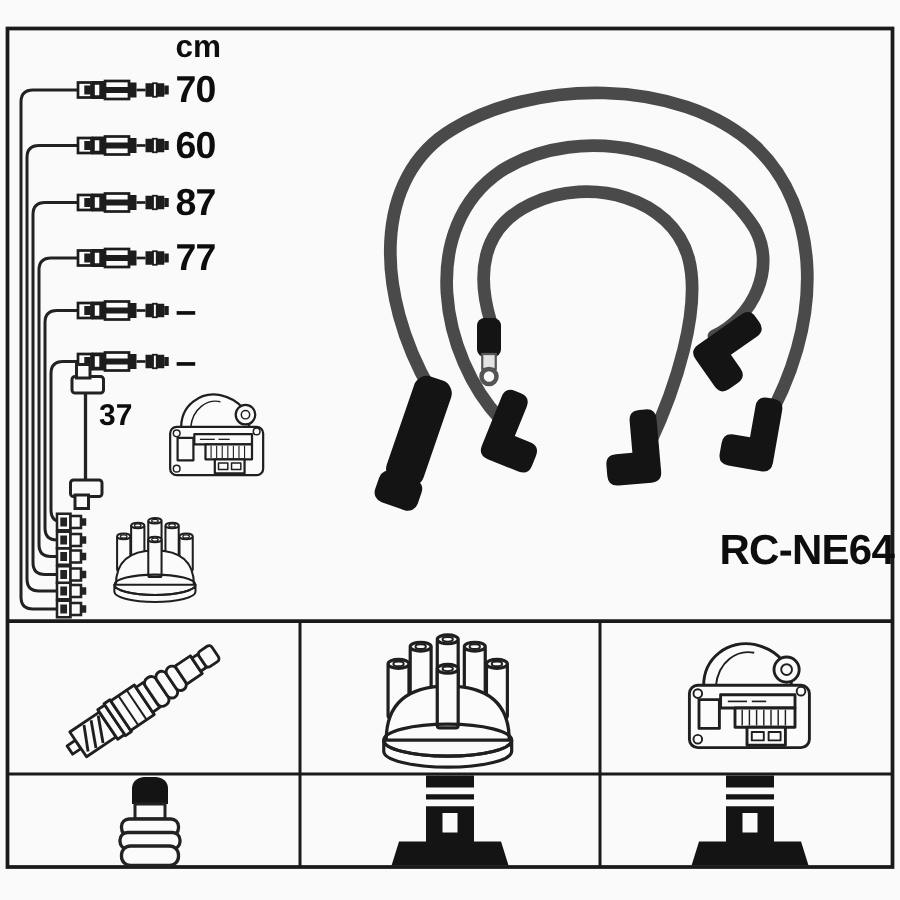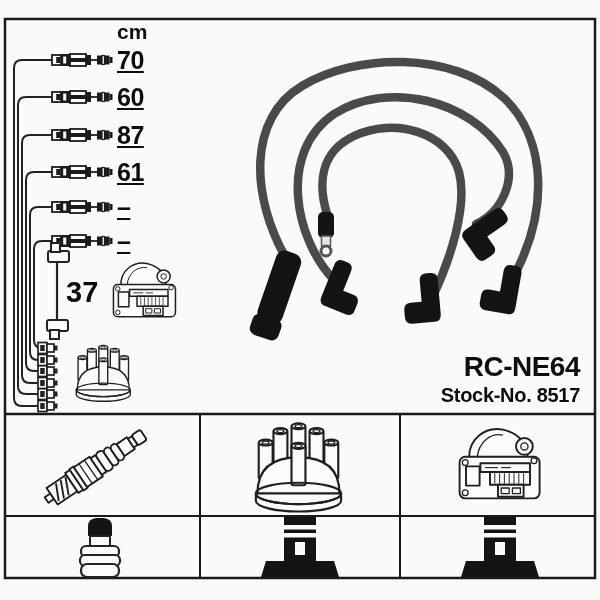--- a/index.html
+++ b/index.html
@@ -5,23 +5,23 @@
   html,body{margin:0;padding:0;background:#fff;}
   .stage{
     position:relative;width:600px;height:600px;overflow:hidden;
     background:#fafafa;
     font-family:"Liberation Sans","DejaVu Sans",sans-serif;
     color:#0d0d0d;
   }
   .stage svg{position:absolute;left:0;top:0;}
   .lbl{position:absolute;font-weight:bold;line-height:1;white-space:nowrap;color:#0d0d0d;}
   .unit{left:117px;top:21px;font-size:21px;}
-  .len{left:117px;font-size:25px;letter-spacing:-0.5px;text-decoration:underline;}
-  .len37{left:66px;top:278px;font-size:29px;}
-  .model{right:20px;top:353px;font-size:28px;letter-spacing:-0.5px;}
+  .len{left:117px;font-size:25px;letter-spacing:-0.5px;}
+  .len37{left:66px;top:267px;font-size:20px;}
+  .model{right:4px;top:353px;font-size:28px;letter-spacing:-0.5px;}
   .stock{right:20px;top:385px;font-size:20px;letter-spacing:-0.3px;}
 </style>
 </head>
 <body>
 
 <div class="stage">
 
 <svg width="600" height="600" viewBox="0 0 600 600">
   <defs>
 
@@ -216,20 +216,19 @@
     <rect x="-19" y="564" width="38" height="13" rx="6" fill="#fbfbfb" stroke="#222" stroke-width="2.2"></rect>
   </g>
   <use href="#tconn" transform="translate(300,517)"></use>
   <use href="#tconn" transform="translate(500,517)"></use>
 </svg>
 
 <div class="lbl unit">cm</div>
 <div class="lbl len" style="top:48px">70</div>
 <div class="lbl len" style="top:85px">60</div>
 <div class="lbl len" style="top:123px">87</div>
-<div class="lbl len" style="top:160px">61</div>
+<div class="lbl len" style="top:160px">77</div>
 <div class="lbl len" style="top:195px">–</div>
 <div class="lbl len" style="top:229px">–</div>
 <div class="lbl len37">37</div>
 <div class="lbl model">RC-NE64</div>
-<div class="lbl stock">Stock-No. 8517</div>
 
 </div>
 
 </body></html>

